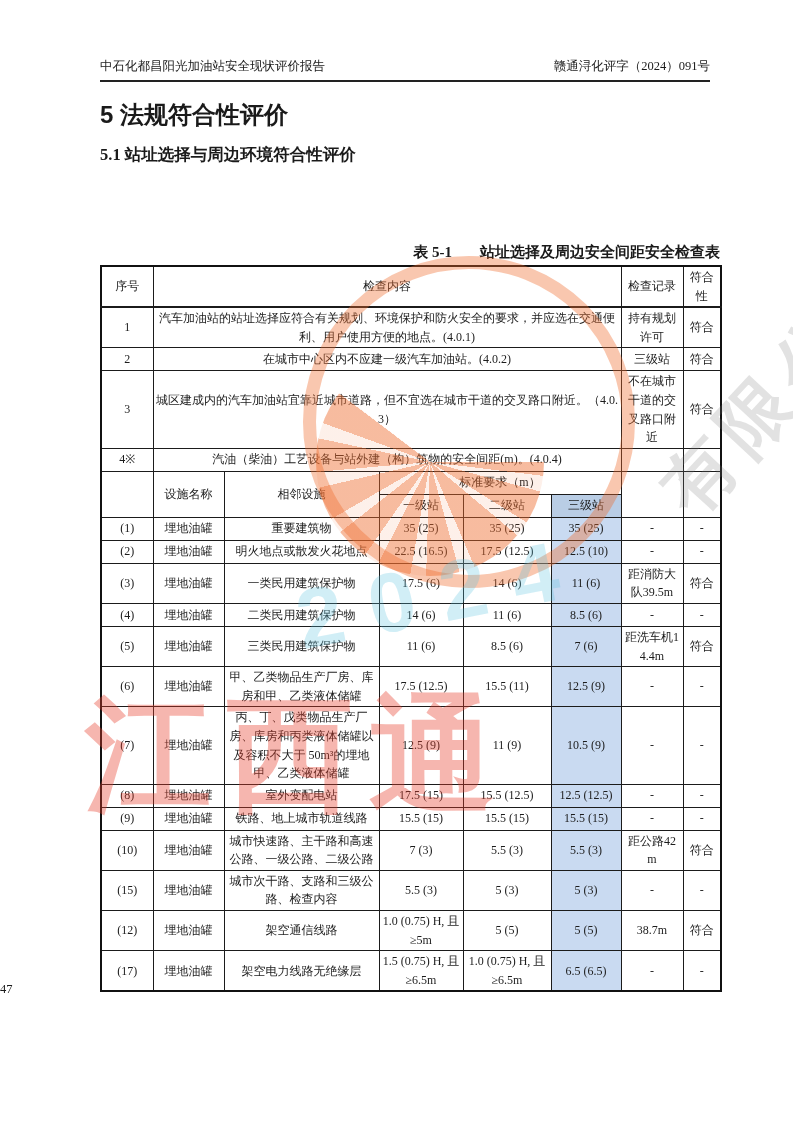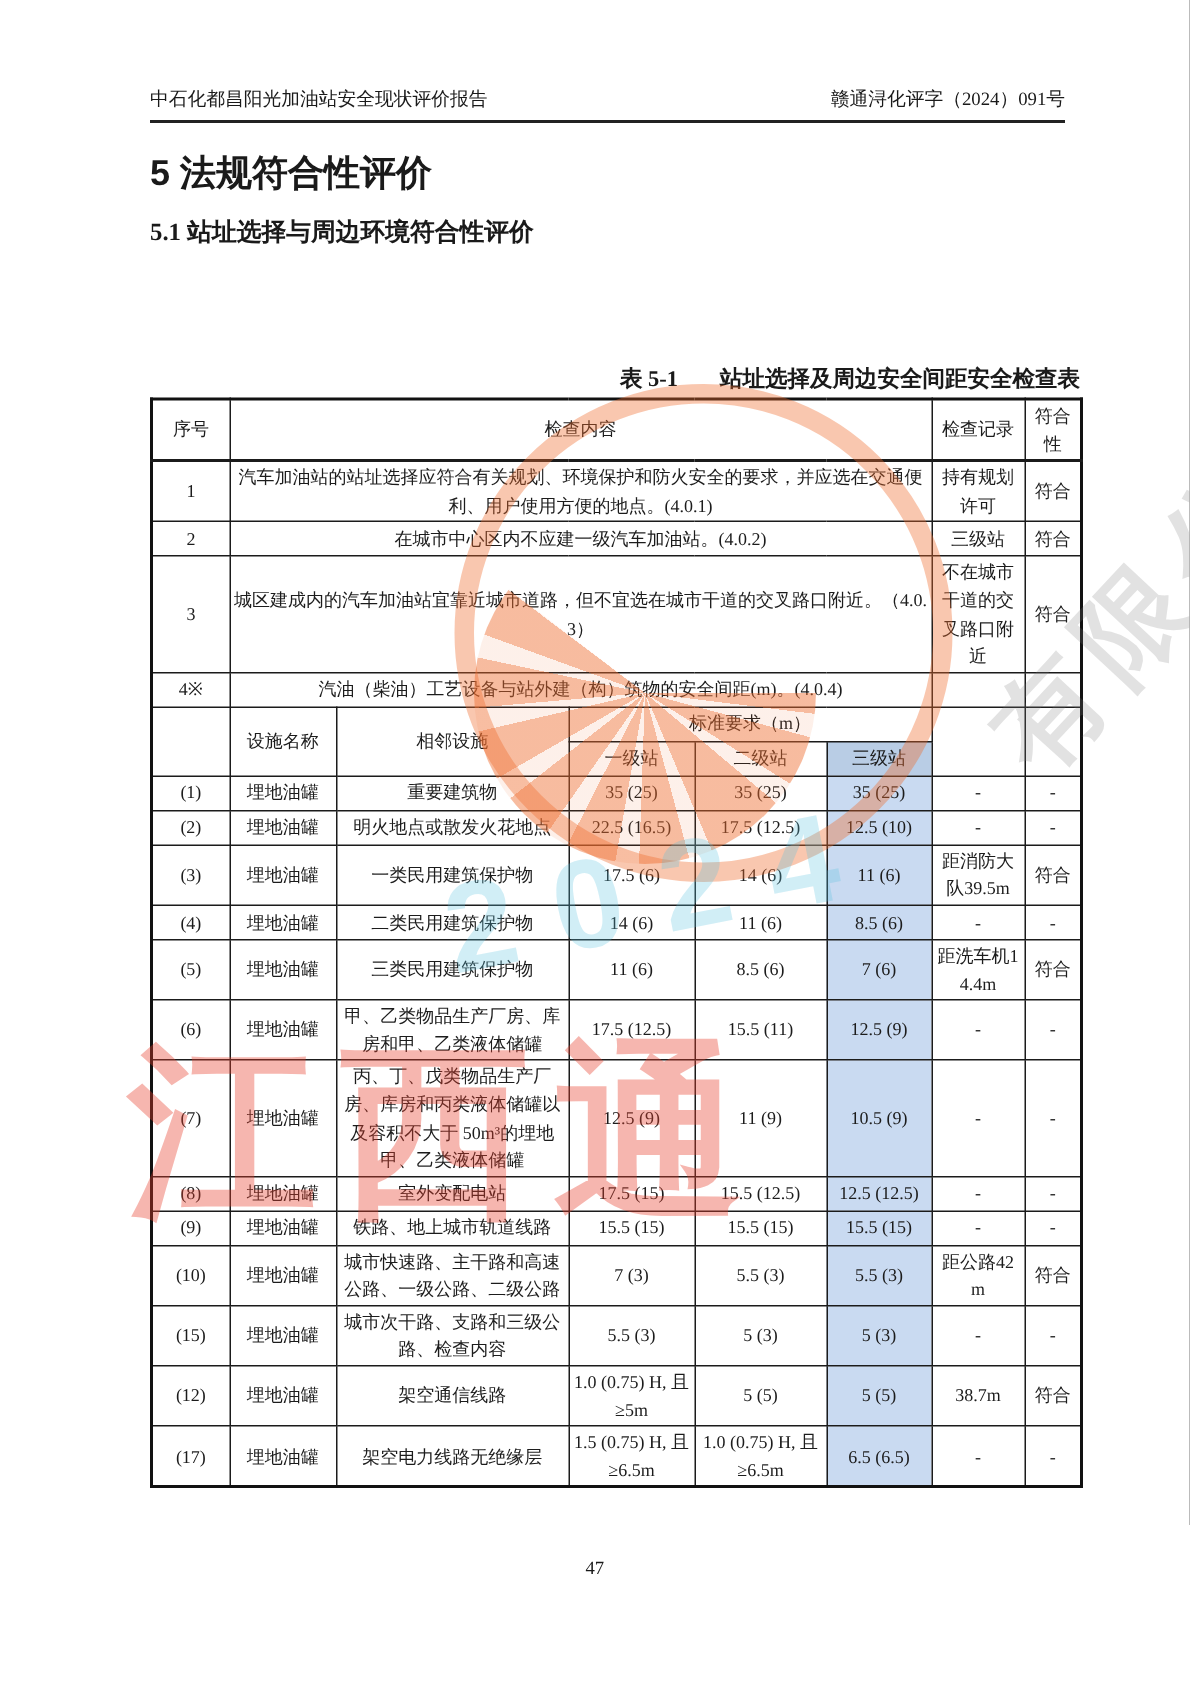--- a/index.html
+++ b/index.html
@@ -32,22 +32,22 @@
     font-size:12px; text-align:center; color:#1c1c1c;
   }
   table.check td { border:1px solid #1b1b1b; padding:1px 2px; height:23px;
         line-height:1.55; word-break:break-all; }
   table.check { border:2px solid #111; }
   tr.head-row td { height:26px; border-bottom-width:2px; }
   td.hl { background:#c9daf1; }
   td.hl-head { background:#b9cde5; }
   td.content-cell { padding:1px 4px; }
   
-  .footer { position:absolute; left:0; top:1038px; width:100%;
-        text-align:center; font-size:12.5px; }
+  .footer { position:absolute; left:0; top:982px; width:100%;
+        font-size:12.5px; }
   
   .wm { position:absolute; pointer-events:none; z-index:6; }
   .seal-ring { left:303px; top:256px; width:332px; height:332px;
         border-radius:50%; border:13px solid rgba(238,108,46,.38); }
   .seal-fan { left:316px; top:348px; width:228px; height:228px; border-radius:50%;
         background:repeating-conic-gradient(from 140deg, rgba(238,108,46,.46) 0deg 17deg, rgba(238,108,46,.10) 17deg 25deg);
         clip-path:polygon(50% 50%, -5% 8%, -5% 105%, 105% 105%, 105% 50%); }
   .wm-gray { left:575px; top:270px; font-size:72px; font-weight:bold;
         letter-spacing:10px; white-space:nowrap; color:rgba(125,125,125,.22);
         transform:rotate(-47deg); transform-origin:left top;

